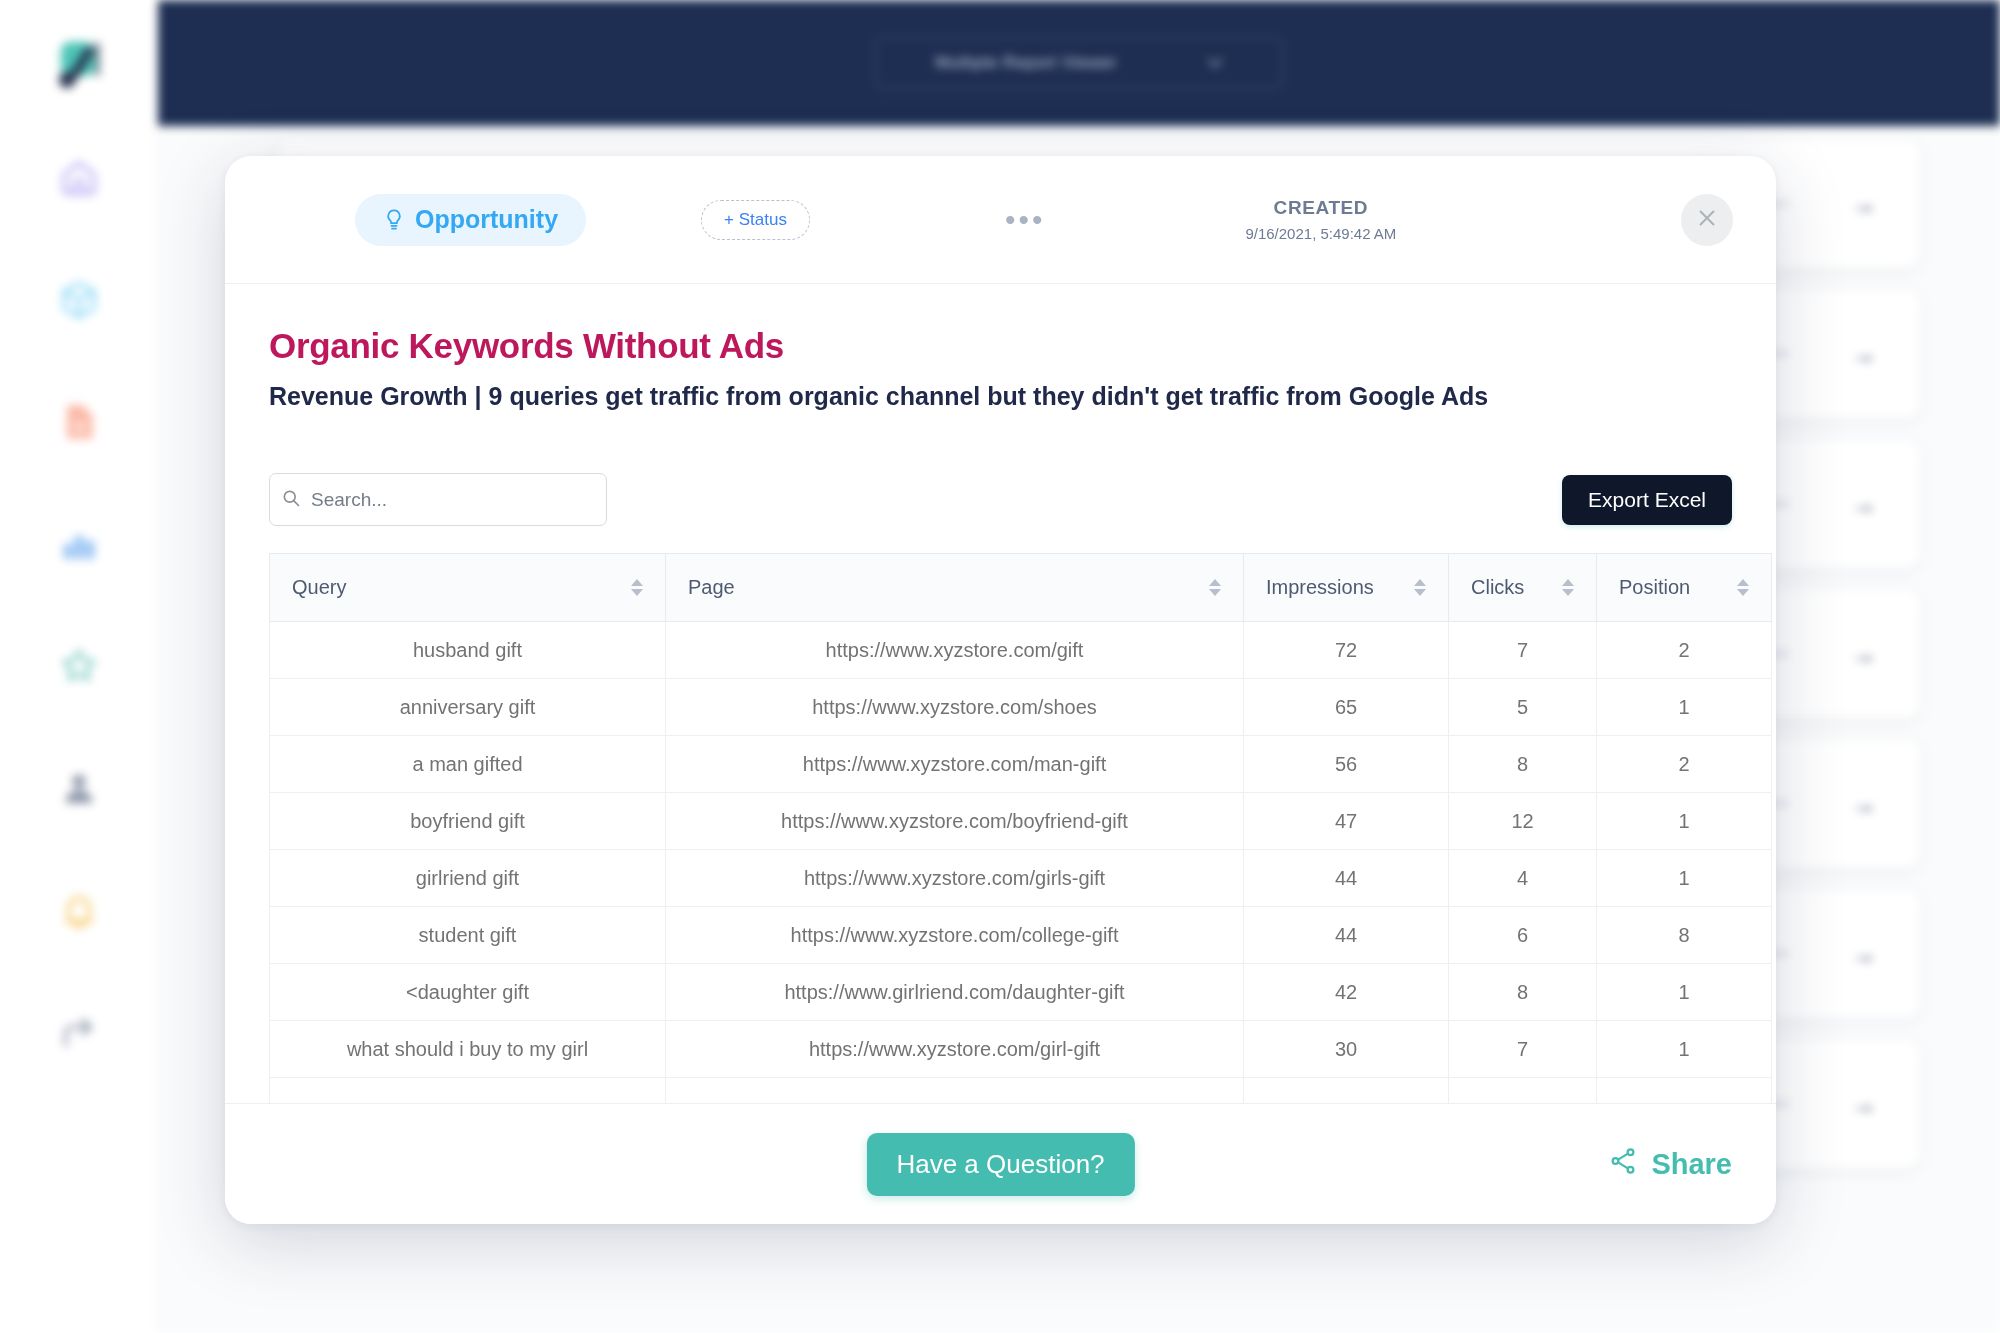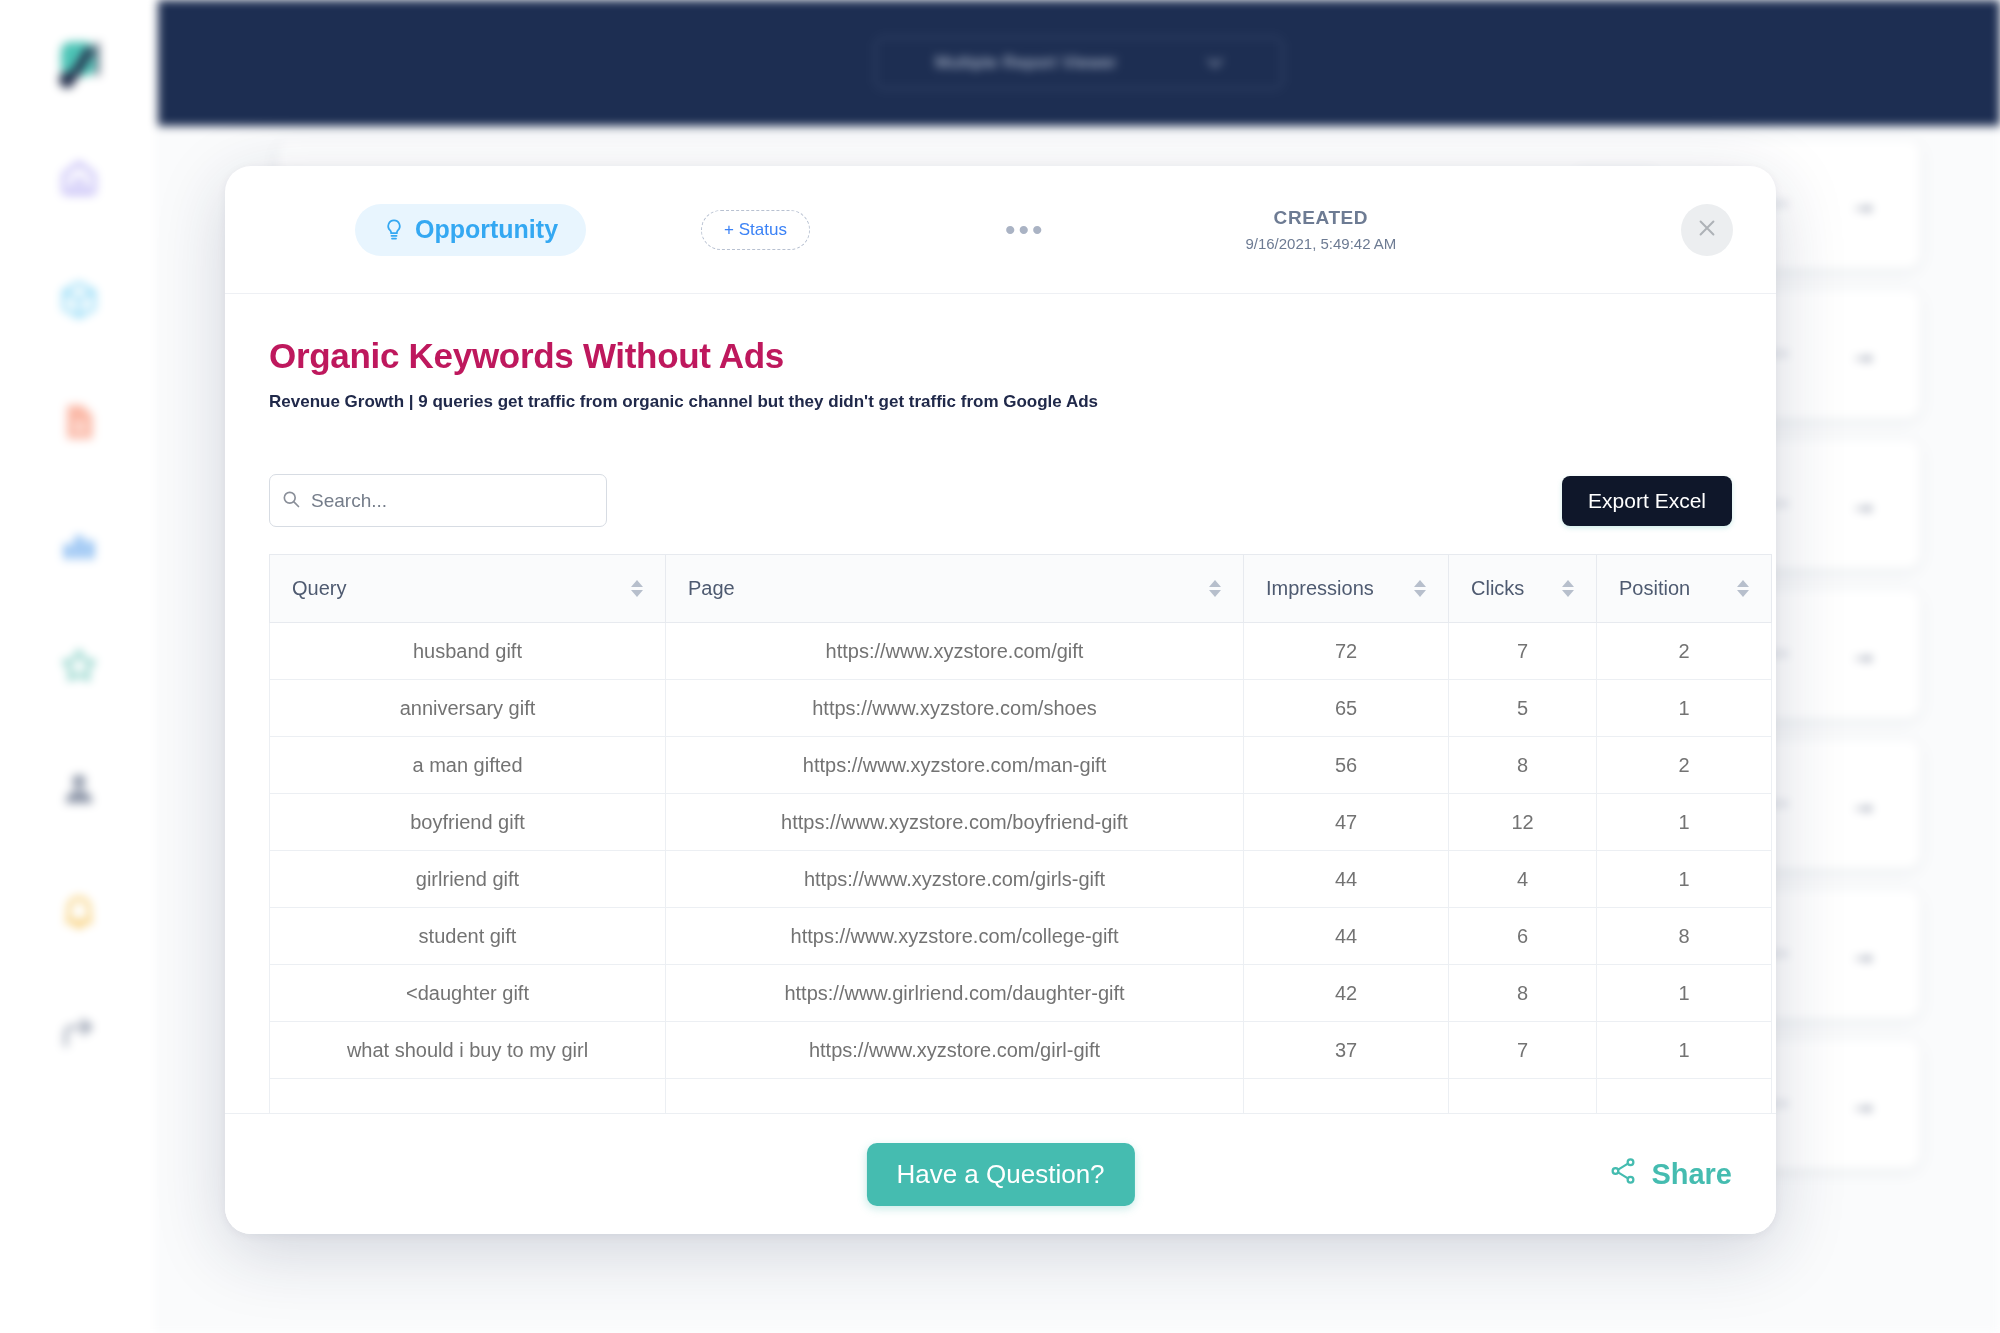--- a/index.html
+++ b/index.html
@@ -54,21 +54,21 @@
   .bg-card .ctext { flex: 1; color:#2b3a5c; font-size: 18px; font-weight: 600; line-height:1.5; }
   .bg-card .cstatus { width: 180px; text-align:center; }
   .bg-card .cstatus .sbtn { border:1px dashed #b9c2d2; border-radius:18px; padding:7px 18px; color:#7a869c; font-size:15px; display:inline-block;}
   .bg-card .cstatus .stags { color:#8d98ad; font-size: 14px; margin-top:8px; line-height:1.4;}
   .bg-card .cdots { width: 60px; color:#aab3c4; text-align:center; letter-spacing:2px;}
   .bg-card .carrow { width: 60px; color:#2b3a5c; font-size: 26px; text-align:center;}
 
   
   .modal {
     position: absolute;
-    left: 225px; top: 166px; width: 1551px; height: 1068px;
+    left: 225px; top: 156px; width: 1551px; height: 1068px;
     background: #ffffff; border-radius: 26px;
     box-shadow: 0 18px 70px rgba(25,40,75,.18), 0 2px 10px rgba(25,40,75,.06);
     display: flex; flex-direction: column; overflow: hidden;
   }
   .modal-head {
     height: 128px; flex: 0 0 128px; border-bottom: 1px solid #eef0f4;
     display: flex; align-items: center; padding: 0 40px; position: relative;
   }
   .pill-opportunity {
     margin-left: 90px;
@@ -96,21 +96,21 @@
     width: 52px; height: 52px; border-radius: 50%;
     background: #eceef0; border: none; display:flex; align-items:center; justify-content:center;
     cursor: pointer;
   }
 
   .modal-body { flex: 1 1 auto; overflow: hidden; padding: 0 44px; position: relative; }
   .title {
     color:#be185d; font-size: 35px; font-weight: 700; letter-spacing:-0.3px;
     margin-top: 42px;
   }
-  .subtitle { color:#20294a; font-size: 17px; font-weight: 600; margin-top: 16px; }
+  .subtitle { color:#20294a; font-size: 25px; font-weight: 600; margin-top: 16px; }
 
   .toolbar { display:flex; align-items:center; justify-content: space-between; margin-top: 62px; }
   .search-box {
     width: 338px; height: 53px; border:1px solid #d7dce3; border-radius: 7px;
     display:flex; align-items:center; gap: 10px; padding: 0 11px; background:#fff;
   }
   .search-box input {
     border: none; outline: none; flex:1; font-size: 19px; color:#4a5568;
     font-family: "Liberation Sans", sans-serif; background: transparent;
   }
@@ -520,21 +520,21 @@
           <tr>
             <td>&lt;daughter gift</td>
             <td>https://www.girlriend.com/daughter-gift</td>
             <td>42</td>
             <td>8</td>
             <td>1</td>
           </tr>
           <tr>
             <td>what should i buy to my girl</td>
             <td>https://www.xyzstore.com/girl-gift</td>
-            <td>37</td>
+            <td>30</td>
             <td>7</td>
             <td>1</td>
           </tr>
           <tr>
             <td></td>
             <td></td>
             <td></td>
             <td></td>
             <td></td>
           </tr>

